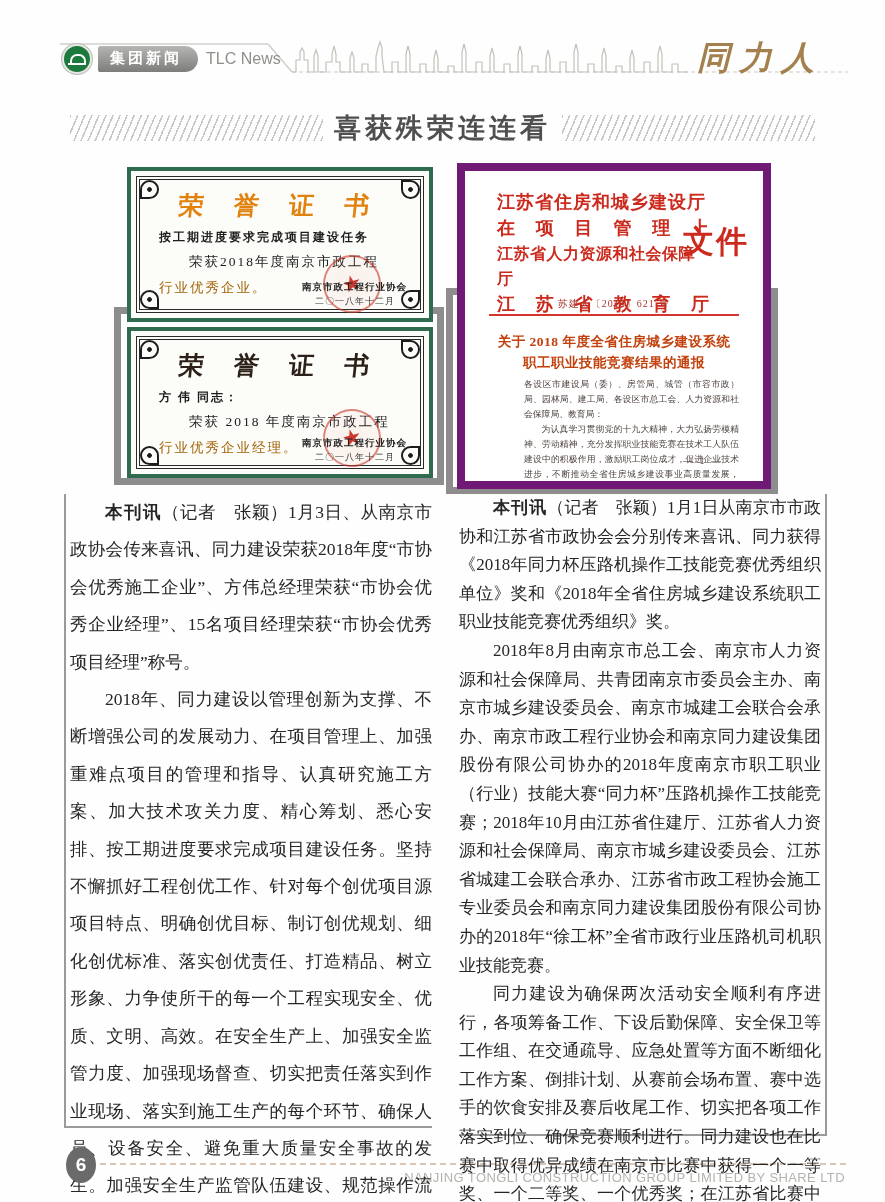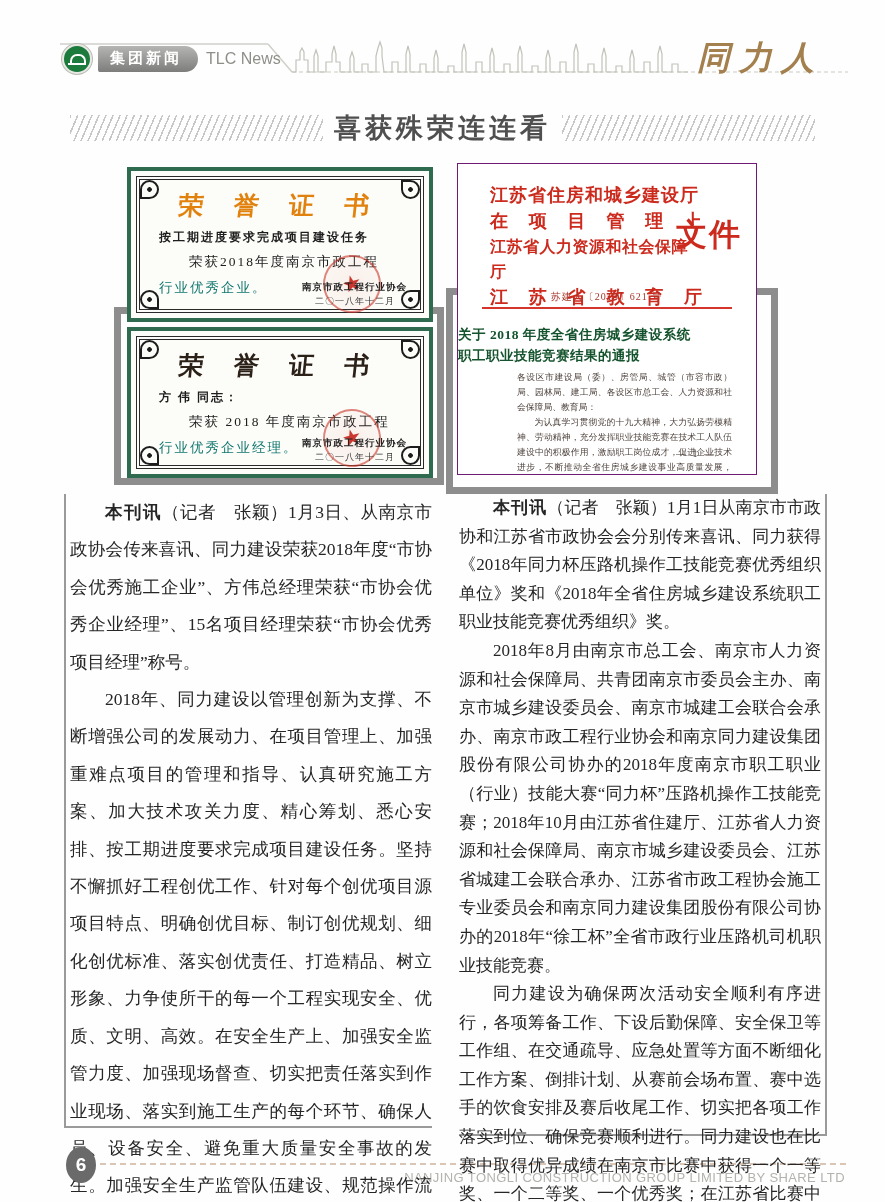--- a/index.html
+++ b/index.html
@@ -32,37 +32,37 @@
   .orn{position:absolute;width:15px;height:15px;border:2px solid #1d1d1d;border-radius:50% 50% 50% 0;background:radial-gradient(circle,#1d1d1d 2px,transparent 2.6px);}
   .orn.tl{left:3px;top:3px;transform:rotate(0deg);}
   .orn.tr{right:3px;top:3px;transform:rotate(90deg);}
   .orn.br{right:3px;bottom:3px;transform:rotate(180deg);}
   .orn.bl{left:3px;bottom:3px;transform:rotate(270deg);}
   .cert-title{position:absolute;left:0;right:0;top:12px;text-align:center;font-weight:bold;font-size:25px;letter-spacing:12px;transform:skewX(-6deg);}
   .cert-title.orange{color:#e2820e;}
   .cert-title.dark{color:#2c2118;}
   .cert-recipient{position:absolute;left:22px;top:52px;font-weight:bold;font-size:12px;letter-spacing:2px;color:#1d1d1d;}
   .cert-line1{position:absolute;left:52px;top:76px;font-size:13.5px;letter-spacing:2px;color:#1d1d1d;}
-  .cert-line2{position:absolute;left:22px;top:102px;font-size:13.5px;letter-spacing:2px;color:#0f766e;}
+  .cert-line2{position:absolute;left:22px;top:102px;font-size:13.5px;letter-spacing:2px;color:#a16207;}
   .seal{position:absolute;width:54px;height:54px;border:2px solid rgba(201,55,44,.6);border-radius:50%;display:flex;align-items:center;justify-content:center;transform:rotate(-14deg);background:radial-gradient(circle,rgba(220,90,80,.08),rgba(220,90,80,.02));}
   .seal-star{color:rgba(198,40,30,.92);font-size:22px;line-height:1;}
   .cert-issuer{position:absolute;right:16px;font-weight:bold;font-size:9.5px;letter-spacing:1px;color:#222;}
   .cert-date{position:absolute;right:28px;font-size:9px;letter-spacing:1px;color:#333;}
 
   
-  .red-doc{position:absolute;left:457px;top:163px;width:298px;height:310px;background:#ffffff;border:1px solid #701a75;z-index:2;overflow:hidden;}
+  .red-doc{position:absolute;left:457px;top:163px;width:298px;height:310px;background:#ffffff;border:8px solid #701a75;z-index:2;overflow:hidden;}
   .org-block{position:absolute;left:32px;top:18px;width:212px;color:#cc2a1d;font-weight:bold;}
   .org-l1{font-size:18px;letter-spacing:1px;line-height:26px;}
   .org-l2{font-size:18px;line-height:26px;text-align:justify;text-align-last:justify;}
   .org-l3{font-size:16px;line-height:25px;letter-spacing:.5px;}
   .org-l4{font-size:18px;line-height:26px;text-align:justify;text-align-last:justify;}
   .doc-label{position:absolute;right:14px;top:50px;color:#cc2a1d;font-weight:bold;font-size:31px;letter-spacing:2px;}
   .doc-number{position:absolute;left:0;right:1px;top:126px;text-align:center;color:#a8332a;font-size:10px;letter-spacing:1px;}
   .doc-redline{position:absolute;left:24px;right:24px;top:143px;height:2px;background:#d5352a;}
-  .doc-title{position:absolute;left:0;right:0;top:160px;text-align:left;font-weight:bold;color:#14532d;font-size:13.5px;line-height:21px;letter-spacing:.5px;}
+  .doc-title{position:absolute;left:0;right:0;top:160px;text-align:center;font-weight:bold;color:#c2410c;font-size:13.5px;line-height:21px;letter-spacing:.5px;}
   .doc-body{position:absolute;left:24px;right:24px;top:206px;color:#4a3f3a;font-size:8.8px;line-height:15px;text-align:justify;margin-left:35px;}
   .doc-body p{margin:0;}
   .doc-body p.ind{text-indent:2em;}
   .doc-pagemark{position:absolute;right:40px;top:284px;color:#4a3f3a;font-size:10px;letter-spacing:2px;}
 
   
   .article{position:absolute;top:494px;width:362px;text-align:justify;color:#262626;z-index:1;}
   .article p{margin:0;text-indent:2em;}
   .art-left{left:64px;font-size:17.5px;line-height:37.4px;height:632px;border-left:2px solid #9a9a9a;border-bottom:2px solid #9a9a9a;padding-left:4px;}
   .art-right{left:459px;font-size:17px;line-height:28.6px;height:640px;border-right:2px solid #9a9a9a;border-bottom:2px solid #9a9a9a;padding-right:4px;}

